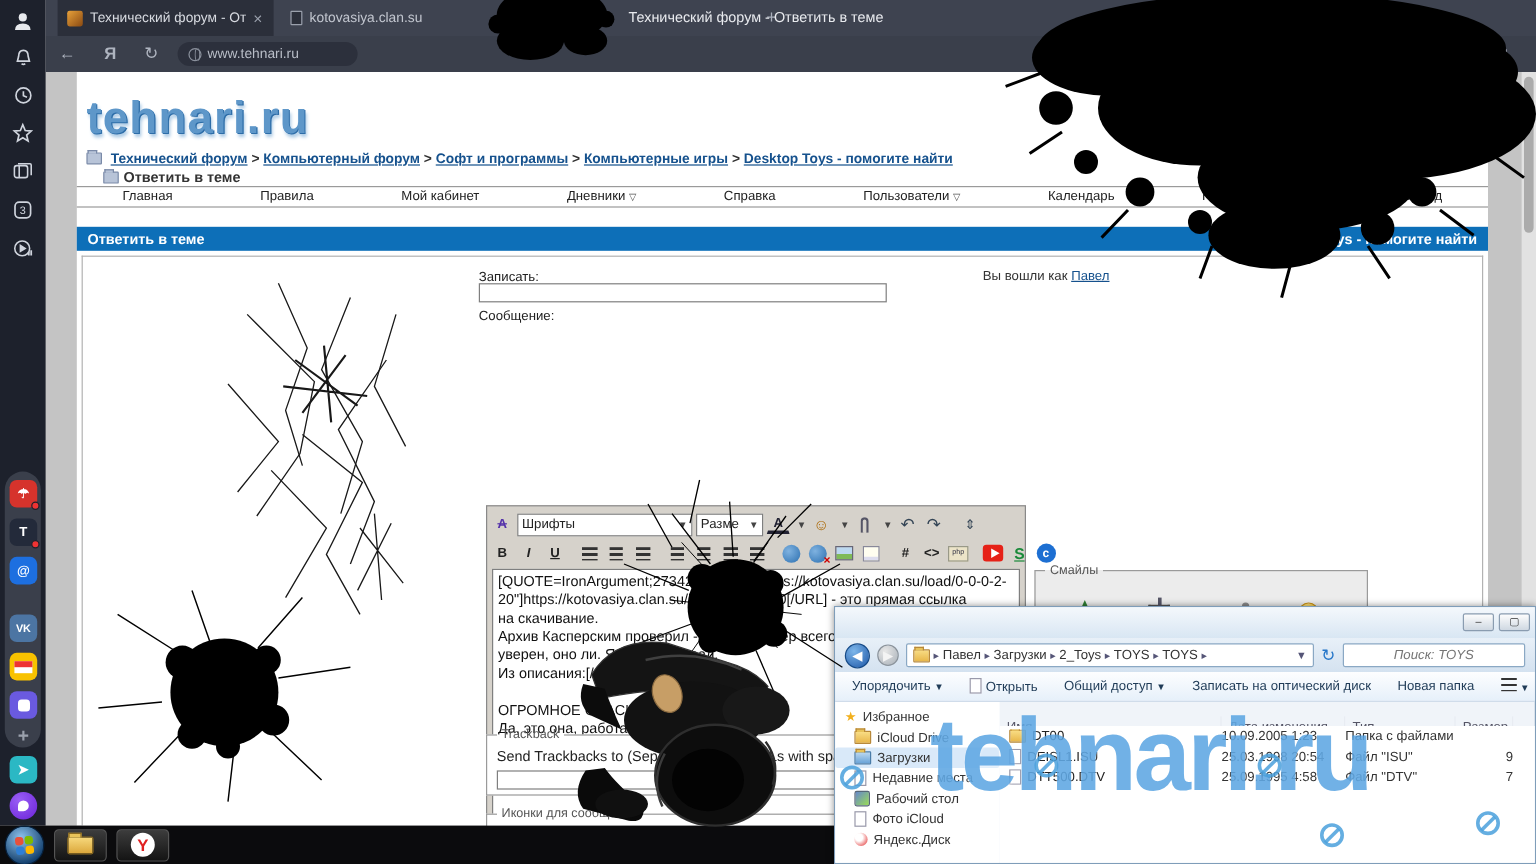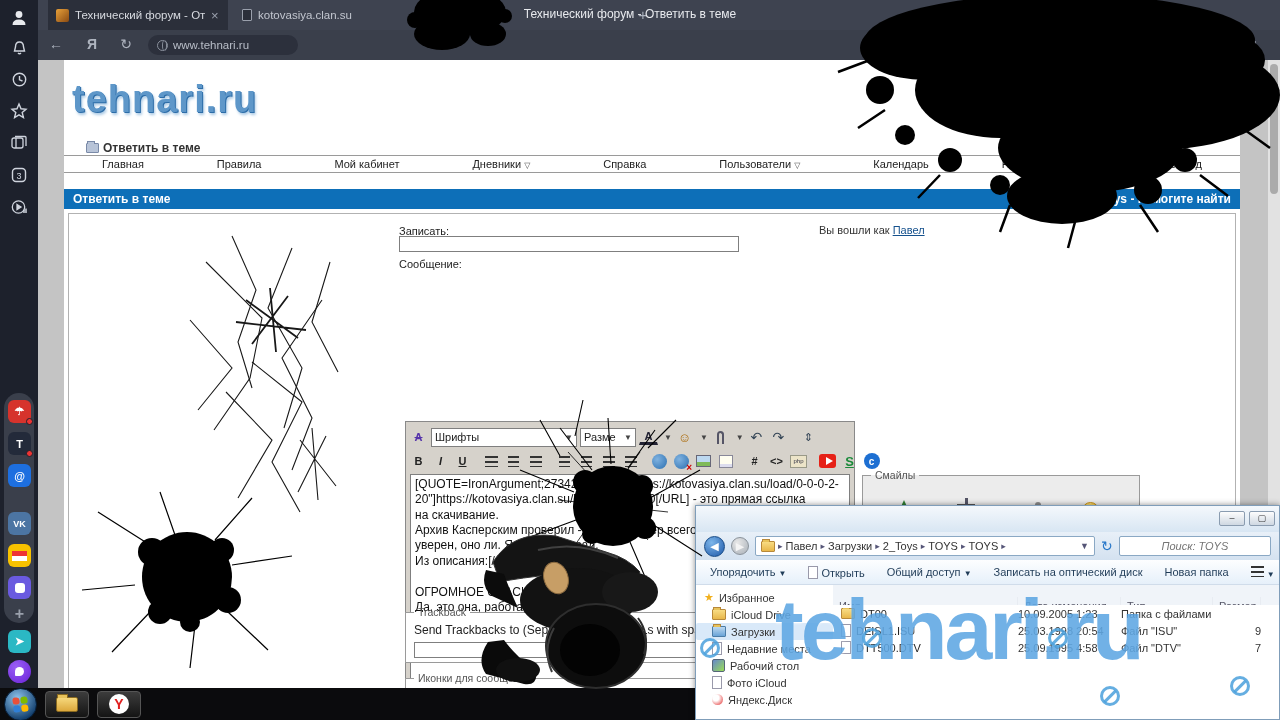--- a/index.html
+++ b/index.html
@@ -137,20 +137,28 @@
   #ink{left:0;top:0;width:1280px;height:720px;z-index:50;pointer-events:none;}
 </style>
 </head>
 <body>
 
 <div id="screen">
 
   <div id="page" class="abs">
     <div id="main">
       <div id="logo">tehnari.ru</div>
+      <div style="position:absolute;left:8px;top:66px;font-size:11.5px;">
+        <span class="mfold"></span>
+        <a class="bc">Технический форум</a> <span class="bcsep">&gt;</span>
+        <a class="bc">Компьютерный форум</a> <span class="bcsep">&gt;</span>
+        <a class="bc">Софт и программы</a> <span class="bcsep">&gt;</span>
+        <a class="bc">Компьютерные игры</a> <span class="bcsep">&gt;</span>
+        <a class="bc">Desktop Toys - помогите найти</a>
+      </div>
       <div style="position:absolute;left:22px;top:81px;font-size:12px;font-weight:bold;color:#333;">
         <span class="mfold"></span><span>Ответить в теме</span>
       </div>
       <div id="menu">
         <span class="mitem">Главная</span>
         <span class="mitem">Правила</span>
         <span class="mitem">Мой кабинет</span>
         <span class="mitem"><span>Дневники</span> <span class="dda">▽</span></span>
         <span class="mitem">Справка</span>
         <span class="mitem"><span>Пользователи</span> <span class="dda">▽</span></span>

